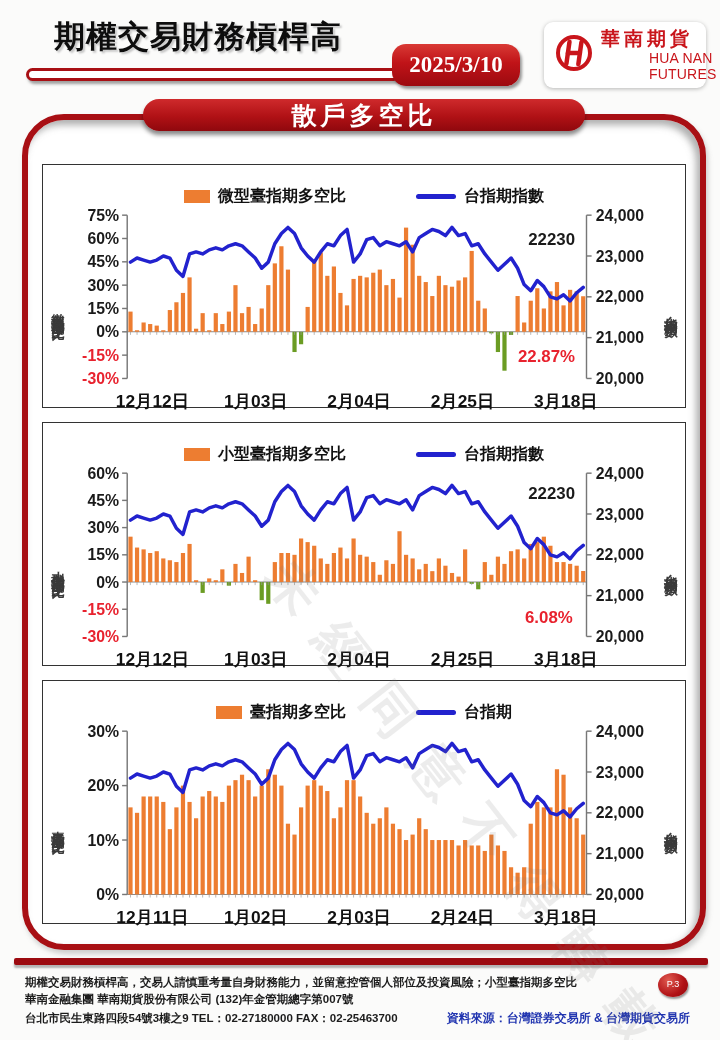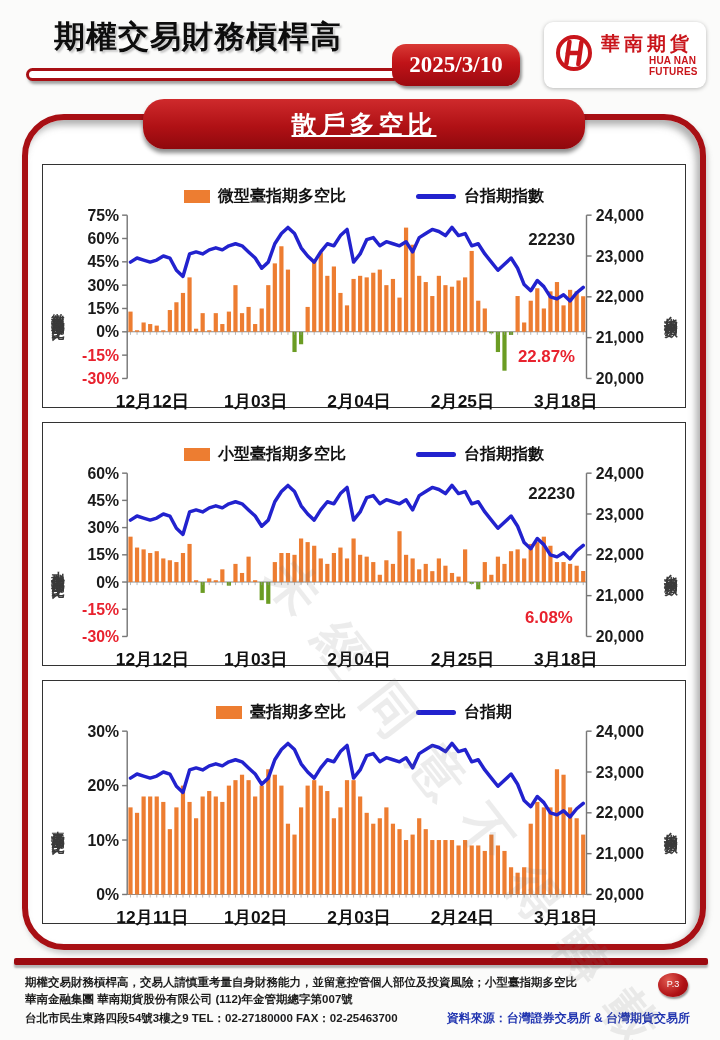--- a/index.html
+++ b/index.html
@@ -24,35 +24,35 @@
     border-radius:14px;box-shadow:2px 3px 3px rgba(0,0,0,.4);
     display:flex;align-items:center;justify-content:center;
     color:#fff;font-family:"Liberation Serif",serif;font-size:23px;font-weight:600;
   }
   .logo-card{
     position:absolute;left:544px;top:22px;width:162px;height:66px;background:#fff;
     border-radius:9px;box-shadow:0 1px 4px rgba(0,0,0,.28);
     display:flex;align-items:center;padding:2px 6px 2px 8px;box-sizing:border-box;gap:5px;
   }
   .logo-cn{color:#c9151b;font-size:19px;font-weight:800;letter-spacing:4px;line-height:1.15;}
-  .logo-en{color:#c9151b;font-size:10px;font-weight:700;letter-spacing:.2px;padding-left:48px;}
+  .logo-en{color:#c9151b;font-size:14px;font-weight:400;letter-spacing:.2px;padding-left:48px;}
   
   .frame{
     position:relative;margin:16px 14px 0 22px;height:836px;background:#fff;
     border:6px solid #a80f14;border-radius:42px;
     box-shadow:inset -4px 5px 7px rgba(110,110,110,.55),2px 4px 5px rgba(120,120,120,.35);
     padding-top:44px;box-sizing:border-box;
   }
   .banner{
     position:absolute;top:-21px;left:50%;transform:translateX(-50%);
-    width:442px;height:50px;border-radius:21px;
+    width:442px;height:32px;border-radius:21px;
     background:linear-gradient(180deg,#cf2a2c 0%,#b01115 55%,#8f080d 100%);
     box-shadow:0 4px 4px rgba(0,0,0,.45);
     display:flex;align-items:center;justify-content:center;
-    color:#fff;font-size:25px;font-weight:700;letter-spacing:4px;text-decoration:underline;
+    color:#fff;font-size:25px;font-weight:700;letter-spacing:4px;
   }
   
   .chart-box{
     margin:0 14px 14px 14px;height:244px;border:1.5px solid #333;background:#fff;
     box-sizing:border-box;padding:18px 4px;display:flex;flex-direction:column;
   }
   .legend{display:flex;justify-content:center;align-items:center;gap:70px;height:26px;margin-top:3px;}
   .leg-item{display:flex;align-items:center;gap:8px;font-size:16px;font-weight:600;color:#111;}
   .swatch-bar{display:inline-block;width:26px;height:13px;}
   .swatch-line{display:inline-block;width:40px;height:5px;border-radius:3px;}
@@ -694,19 +694,19 @@
       <div class="vtitle">台指期指數</div>
     </div>
   </section>
 </div>
 
 <div class="watermark">未經同意不得轉載</div>
 
 <div class="divider"></div>
 <div class="footer">
   <div>期權交易財務槓桿高，交易人請慎重考量自身財務能力，並留意控管個人部位及投資風險；小型臺指期多空比</div>
-  <div>華南金融集團 華南期貨股份有限公司 (112)年金管期總字第007號</div>
+  <div>華南金融集團 華南期貨股份有限公司 (132)年金管期總字第007號</div>
   <div class="row4">
     <span>台北市民生東路四段54號3樓之9  TEL：02-27180000  FAX：02-25463700</span>
     <span class="src">資料來源：台灣證券交易所 &amp; 台灣期貨交易所</span>
   </div>
   <div class="page-badge">P.3</div>
 </div>
 
 </body></html>

